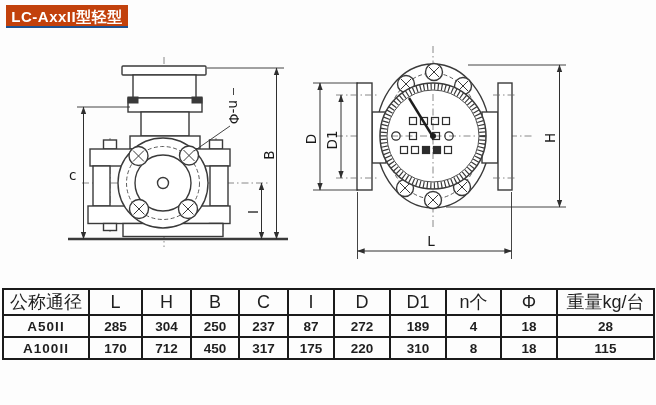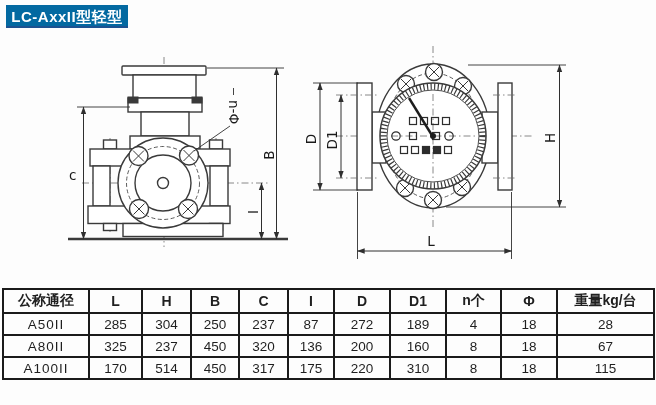--- a/index.html
+++ b/index.html
@@ -3,21 +3,21 @@
 <meta charset="utf-8">
 <style>
   html,body{margin:0;padding:0;}
   body{
     width:656px;height:405px;position:relative;overflow:hidden;
     background:#fdfdfd;
     font-family:"Liberation Sans","DejaVu Sans",sans-serif;
   }
   .title-bar{
     position:absolute;left:6px;top:5px;width:122px;height:23px;
-    background:#0369a1;border-bottom:2px solid #1d5291;
+    background:#c2410c;border-bottom:2px solid #1d5291;
     color:#fff;font-size:15px;font-weight:bold;
     line-height:23px;text-align:center;letter-spacing:.5px;
     box-sizing:border-box;
   }
   svg.drawing{position:absolute;left:0;top:0;}
   svg .s{fill:#ffffff;stroke:#3a3a3a;stroke-width:1.4;}
   svg .sd{fill:#3a3a3a;stroke:#3a3a3a;stroke-width:1;}
   svg .ln{stroke:#3a3a3a;stroke-width:1.4;fill:none;}
   svg .cl{stroke:#6a6a6a;stroke-width:.8;fill:none;stroke-dasharray:7 3 1.5 3;}
   svg .dash{stroke:#4a4a4a;stroke-width:.9;fill:none;stroke-dasharray:4 2.5;}
@@ -26,22 +26,22 @@
   svg text{font-family:"DejaVu Sans","Liberation Sans",sans-serif;font-size:13.5px;fill:#1a1a1a;}
   table.spec{
     position:absolute;left:2px;top:288px;width:653px;
     border-collapse:collapse;table-layout:fixed;
     font-size:13.5px;color:#1f1f1f;
   }
   table.spec th,table.spec td{
     border:2px solid #1b1b1b;text-align:center;padding:0;
     overflow:hidden;white-space:nowrap;
   }
-  table.spec th{height:22px;font-weight:bold;font-size:14px;border-radius:9px;}
-  table.spec td{height:20px;font-weight:400;margin-top:12px;}
+  table.spec th{height:22px;font-weight:normal;font-size:18px;border-radius:9px;}
+  table.spec td{height:20px;font-weight:700;margin-top:12px;}
   td.model{letter-spacing:1px;}
 </style>
 </head>
 <body>
 
 <div class="title-bar">LC-AxxII型轻型</div>
 
 <svg class="drawing" width="656" height="286" viewBox="0 0 656 286">
   <defs>
     <marker id="arr" viewBox="0 0 10 10" refX="9" refY="5" markerWidth="8" markerHeight="8" orient="auto-start-reverse">
@@ -235,36 +235,23 @@
     <td>250</td>
     <td>237</td>
     <td>87</td>
     <td>272</td>
     <td>189</td>
     <td>4</td>
     <td>18</td>
     <td>28</td>
   </tr>
   <tr>
-    <td class="model">A80II</td>
-    <td>325</td>
-    <td>237</td>
-    <td>450</td>
-    <td>320</td>
-    <td>136</td>
-    <td>200</td>
-    <td>160</td>
-    <td>8</td>
-    <td>18</td>
-    <td>67</td>
-  </tr>
-  <tr>
     <td class="model">A100II</td>
     <td>170</td>
-    <td>514</td>
+    <td>712</td>
     <td>450</td>
     <td>317</td>
     <td>175</td>
     <td>220</td>
     <td>310</td>
     <td>8</td>
     <td>18</td>
     <td>115</td>
   </tr>
 </tbody>

